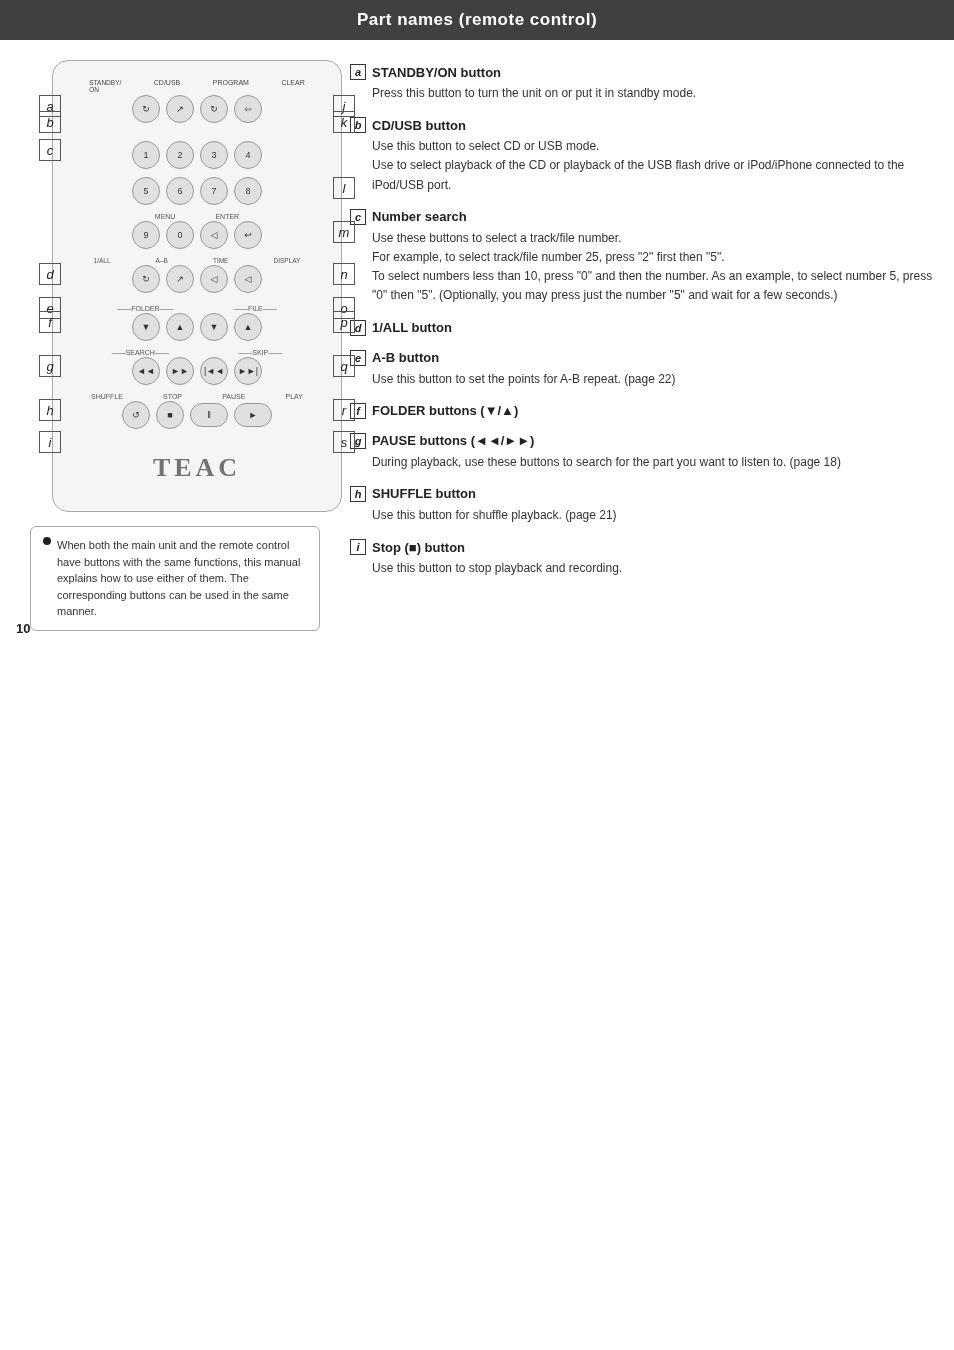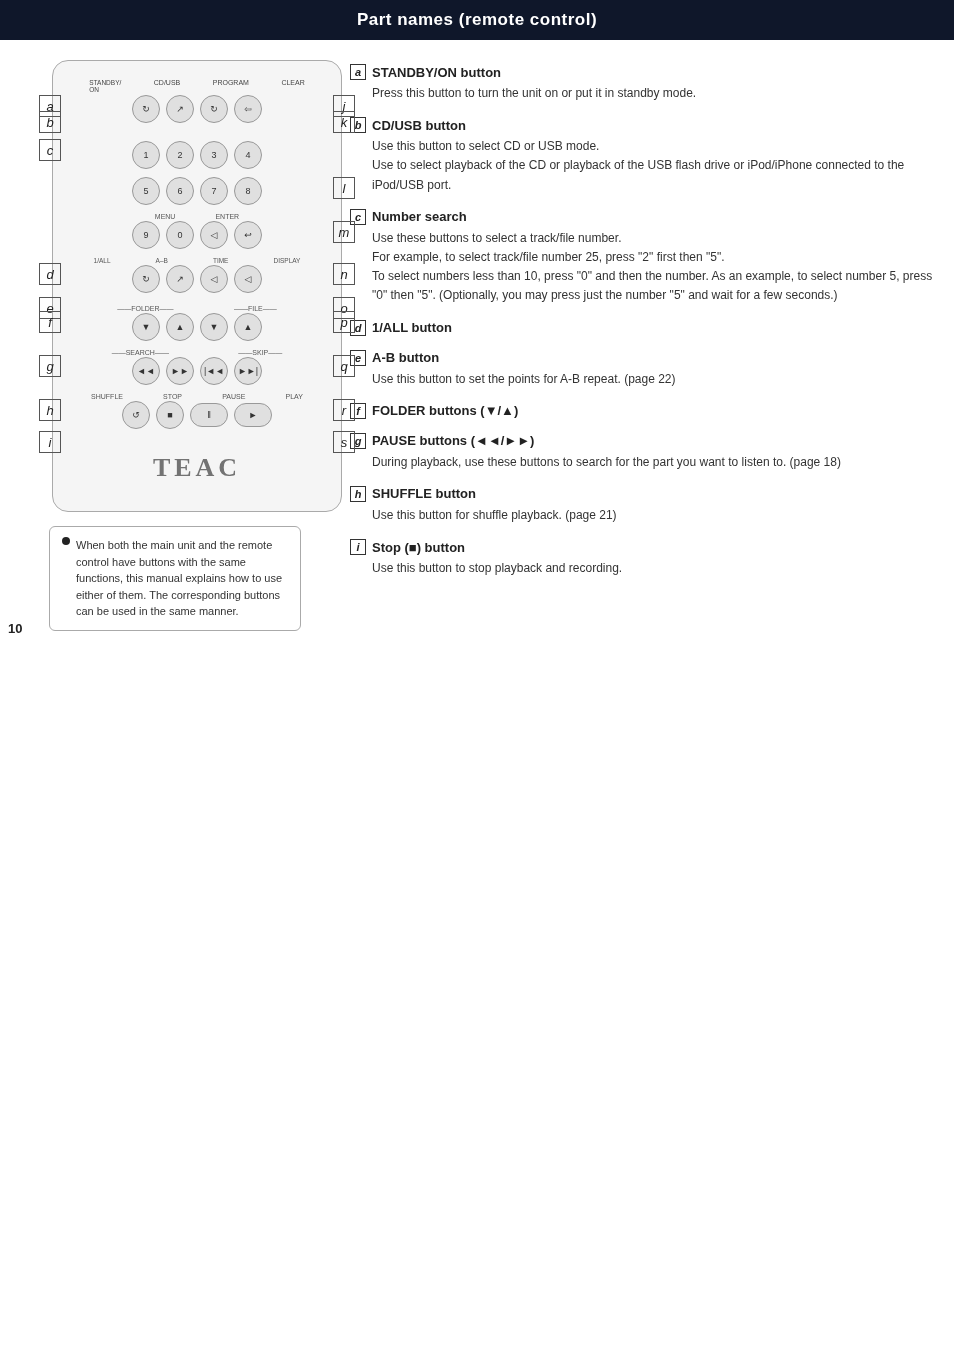--- a/index.html
+++ b/index.html
@@ -6,21 +6,21 @@
     body {
       font-family: Arial, Helvetica, sans-serif;
       background: #fff;
       width: 954px;
       min-height: 1350px;
       font-size: 13px;
       color: #222;
     }
 
     .page-header {
-      background: #0f172a;
+      background: #404040;
       color: #fff;
       text-align: center;
       padding: 10px 0;
       font-size: 17px;
       font-weight: bold;
       letter-spacing: 0.5px;
     }
 
     .main-content {
       display: flex;
@@ -157,21 +157,21 @@
     }
 
     .note-box {
       border: 1px solid #aaa;
       border-radius: 6px;
       padding: 10px 12px;
       font-size: 11px;
       color: #333;
       line-height: 1.5;
       background: #fff;
-      width: 252px;
+      width: 290px;
       margin: 0 auto;
     }
 
     .note-box .bullet {
       display: inline-block;
       width: 8px;
       height: 8px;
       border-radius: 50%;
       background: #222;
       margin-right: 6px;
@@ -451,15 +451,15 @@
       <div class="section-title">
         <span class="section-label-box">i</span>
         <strong>Stop (■) button</strong>
       </div>
       <div class="section-body">Use this button to stop playback and recording.</div>
     </div>
 
   </div>
 </div>
 
-<div style="position:relative; padding-left:8px; margin-top: -30px; padding-bottom:20px;">
+<div style="position:relative; padding-left:16px; margin-top: -30px; padding-bottom:20px;">
   <strong>10</strong>
 </div>
 
 </body></html>

